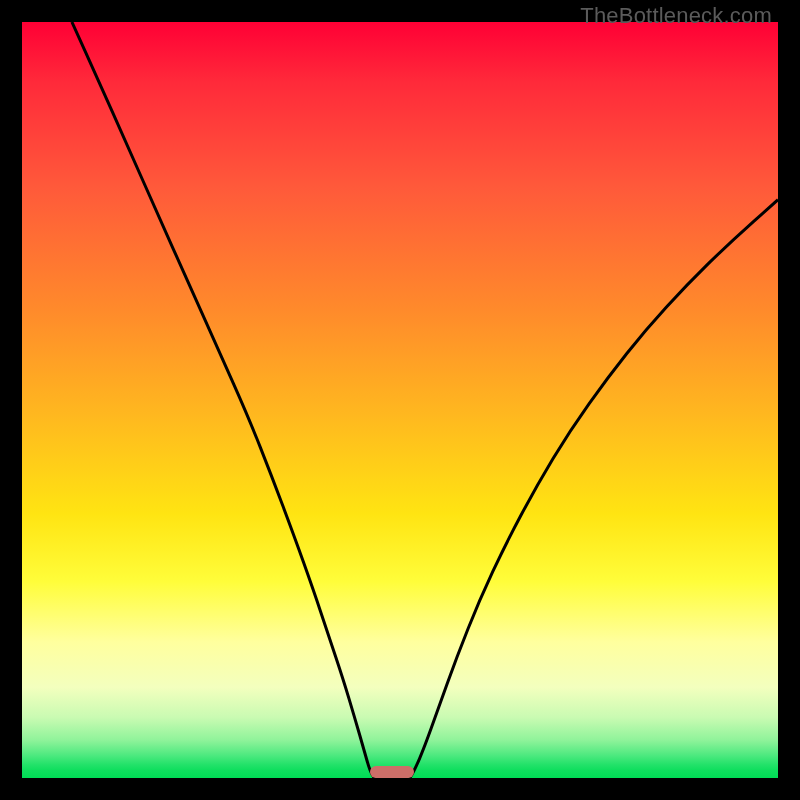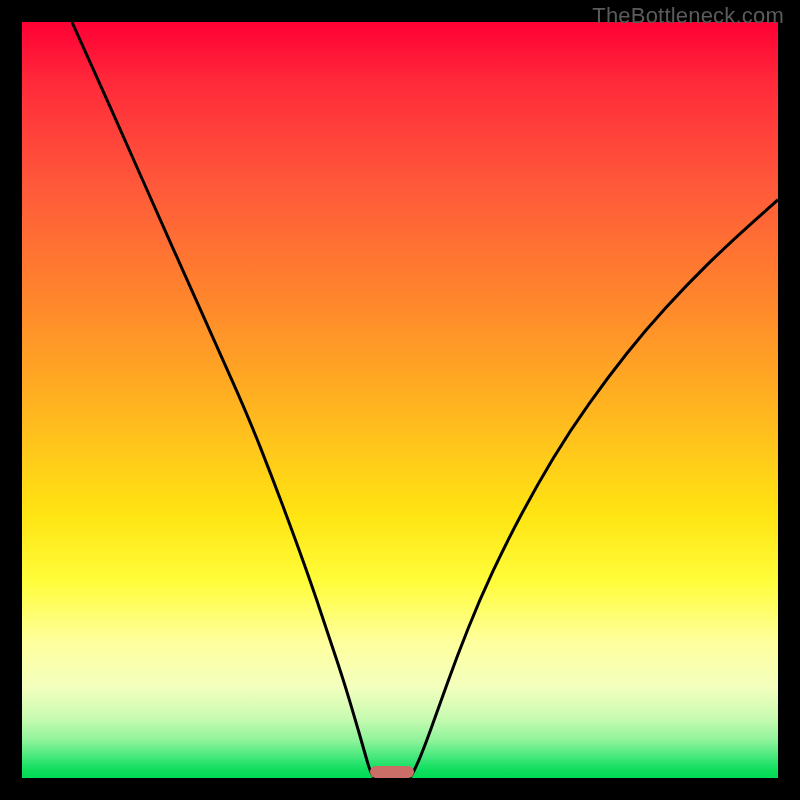--- a/index.html
+++ b/index.html
@@ -13,21 +13,21 @@
   .frame {
     position: relative;
     width: 800px;
     height: 800px;
     background: #000;
     box-sizing: border-box;
   }
   .watermark {
     position: absolute;
     top: 3px;
-    right: 16px;
+    right: 28px;
     font-size: 22px;
     color: #5b5b5b;
     letter-spacing: 0.2px;
     z-index: 5;
     font-weight: 500;
     text-align: center;
   }
   .plot {
     position: absolute;
     left: 22px;

